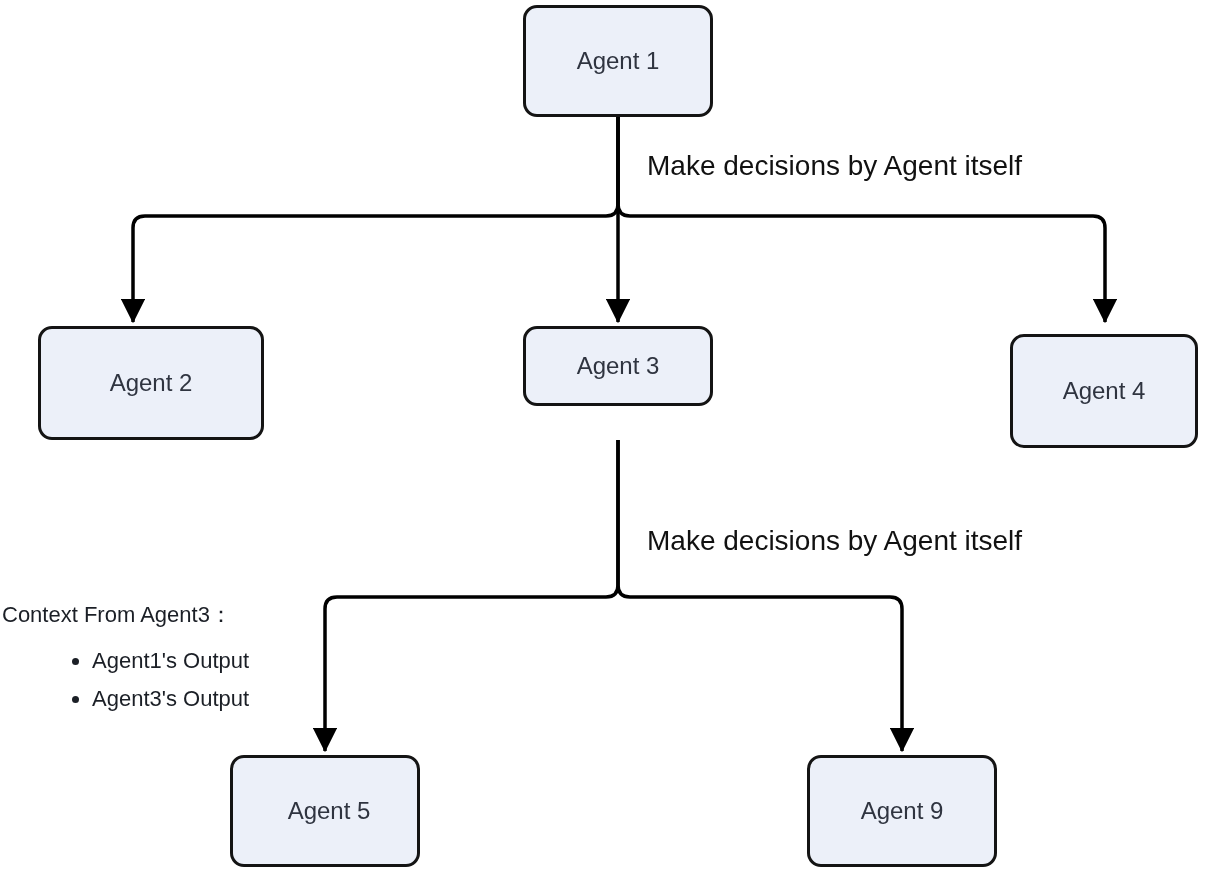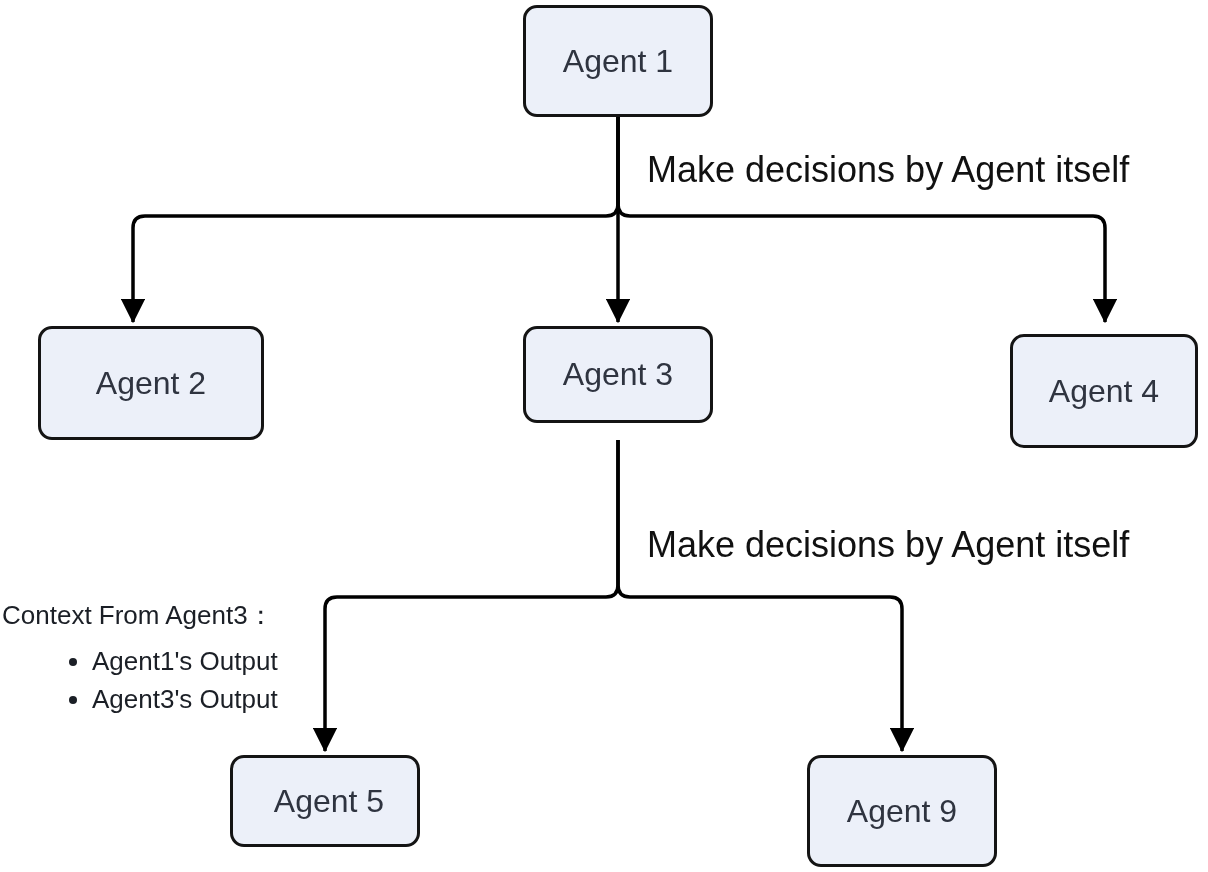--- a/index.html
+++ b/index.html
@@ -22,43 +22,43 @@
   }
   svg.edges{position:absolute;left:0;top:0;width:1208px;height:872px;}
   .edge{fill:none;stroke:var(--line);stroke-width:3.5;}
   .arrowhead{fill:var(--line);stroke:none;}
   .node{
     position:absolute;
     display:flex;align-items:center;justify-content:center;
     background:var(--node-fill);
     border:3.5px solid var(--node-border);
     border-radius:14px;
-    font-size:32px;
+    font-size:24px;
     color:var(--node-text);
     text-align:right;
   }
   .node-agent1{left:523px;top:5px;width:190px;height:112px;}
   .node-agent2{left:38px;top:326px;width:226px;height:114px;}
-  .node-agent3{left:523px;top:326px;width:190px;height:97px;}
+  .node-agent3{left:523px;top:326px;width:190px;height:80px;}
   .node-agent4{left:1010px;top:326px;width:188px;height:114px;margin-top:8px;}
-  .node-agent5{left:230px;top:755px;width:190px;height:92px;padding-left:8px;}
+  .node-agent5{left:230px;top:755px;width:190px;height:112px;padding-left:8px;}
   .node-agent6{left:807px;top:755px;width:190px;height:112px;}
   .edge-label{
     position:absolute;
-    font-size:36px;
+    font-size:28px;
     line-height:1;
     color:var(--label-text);
     white-space:nowrap;
   }
   .edge-label-1{left:647px;top:152px;}
   .edge-label-2{left:647px;top:527px;}
   .annotation{
     position:absolute;
     left:2px;top:596px;
-    font-size:26px;
+    font-size:22px;
     line-height:38px;
     color:#1B1F26;
   }
   .annotation ul{
     margin:8px;
     padding-left:82px;
     list-style:disc;
   }
 </style>
 </head>

